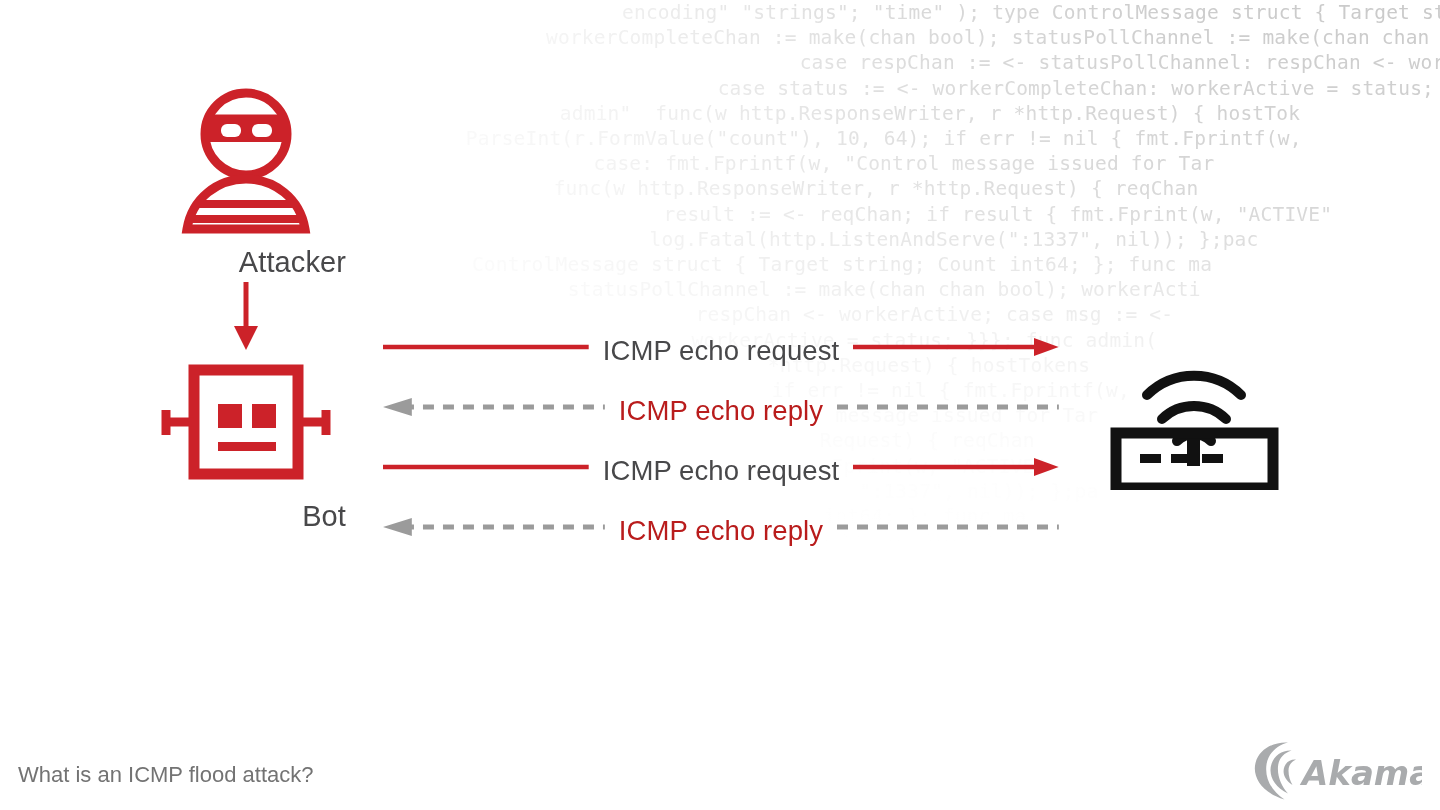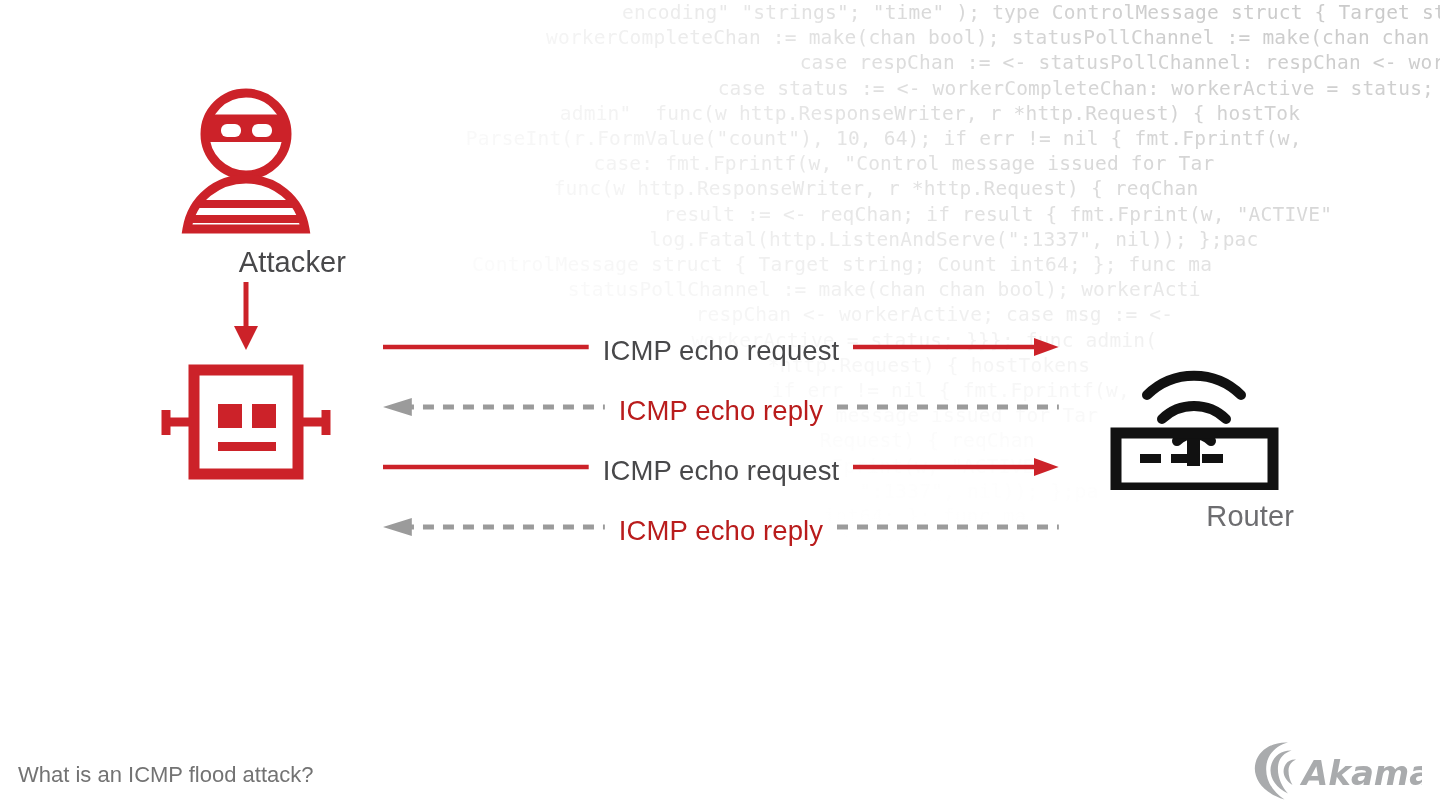--- a/index.html
+++ b/index.html
@@ -183,36 +183,36 @@
   <svg width="200" height="130" viewBox="0 0 200 130">
     <rect x="48" y="10" width="104" height="104" fill="none" stroke="#CC2229" stroke-width="11"></rect>
     <rect x="72" y="44" width="24" height="24" fill="#CC2229"></rect>
     <rect x="106" y="44" width="24" height="24" fill="#CC2229"></rect>
     <rect x="72" y="82" width="58" height="9" fill="#CC2229"></rect>
     <path d="M20 62 H48" stroke="#CC2229" stroke-width="9" fill="none"></path>
     <path d="M20 50 V75" stroke="#CC2229" stroke-width="9" fill="none"></path>
     <path d="M152 62 H180" stroke="#CC2229" stroke-width="9" fill="none"></path>
     <path d="M180 50 V75" stroke="#CC2229" stroke-width="9" fill="none"></path>
   </svg>
+  <div class="node-label">Bot</div>
 </div>
 
 <div class="node" id="router-node">
   <svg width="200" height="150" viewBox="0 0 200 150">
     <g fill="none" stroke="#111111" stroke-width="10" stroke-linecap="round">
       <path d="M53 55 A 67 67 0 0 1 147 55"></path>
       <path d="M68 79 A 46 46 0 0 1 132 79"></path>
       <path d="M83 101 A 25 25 0 0 1 117 101"></path>
     </g>
     <rect x="93" y="96" width="13" height="30" fill="#111111"></rect>
     <rect x="22" y="93" width="157" height="55" fill="none" stroke="#111111" stroke-width="11"></rect>
     <rect x="46" y="114" width="21" height="9" fill="#111111"></rect>
     <rect x="77" y="114" width="21" height="9" fill="#111111"></rect>
     <rect x="108" y="114" width="21" height="9" fill="#111111"></rect>
   </svg>
-  <div class="node-label router-label">Router</div>
 </div>
 
 <div id="flow-rows">
     <div class="flow-row row-request" id="row-0">
       <div class="seg seg-left">
         <svg viewBox="0 0 100 40" preserveAspectRatio="none">
           <line x1="0" y1="20" x2="100" y2="20" stroke="#CC2229" stroke-width="4.5" vector-effect="non-scaling-stroke"></line>
         </svg>
       </div>
       <div class="flow-label">ICMP echo request</div>

